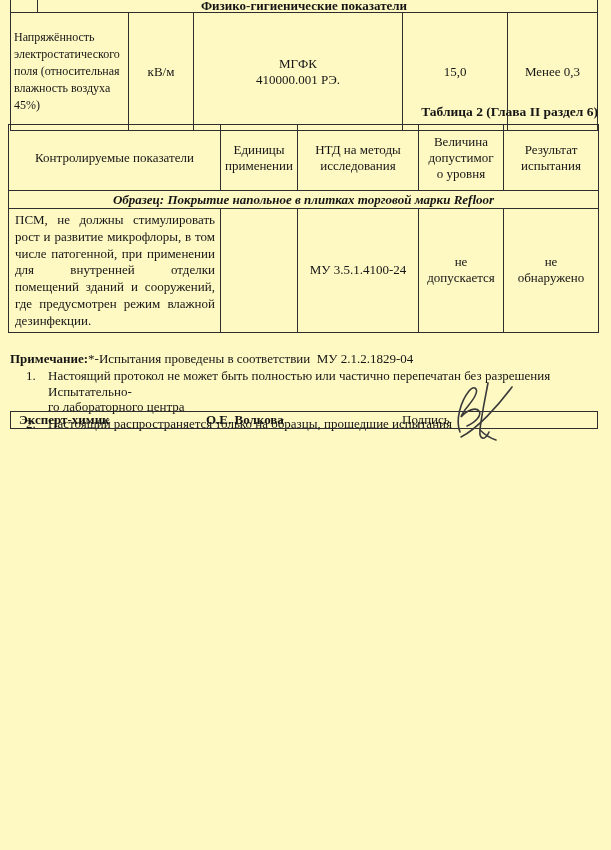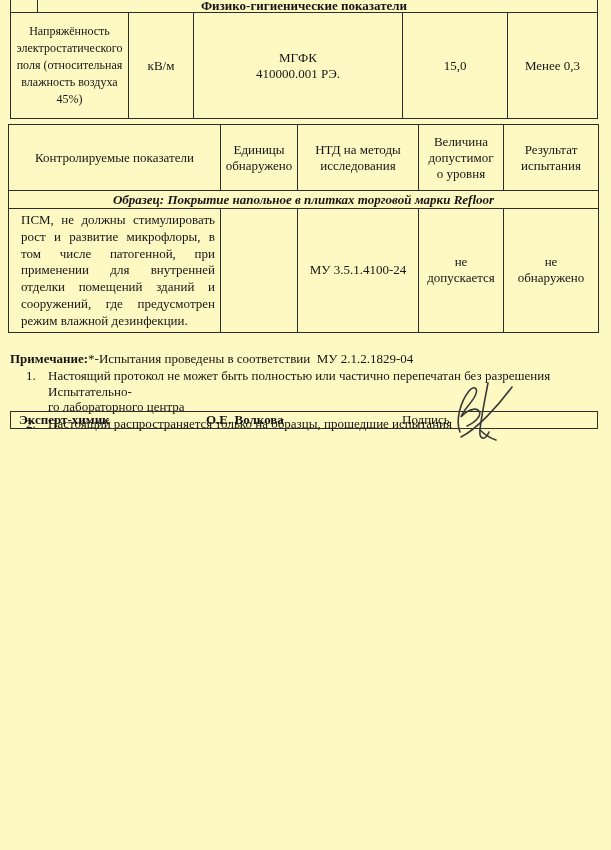--- a/index.html
+++ b/index.html
@@ -13,34 +13,34 @@
        text-align:center; font-size:13px; line-height:16px; }
   .pre { white-space:pre-line; }
 
   
   .t1 { left:10px; top:0; width:587px; }
   .t1 tr.sliver td { border-top:none; height:12px; position:relative; overflow:hidden; }
   .clip-text { position:absolute; left:0; right:0; bottom:0; font-weight:bold;
                font-size:13px; line-height:13px; text-align:center; }
   .top-tick { position:absolute; left:37px; top:0; height:13px; width:0;
               border-left:1px solid #2e2e2e; }
-  .t1 .c-ind { text-align:center; vertical-align:top; padding:10px 3px;
+  .t1 .c-ind { text-align:left; vertical-align:top; padding:16px 3px;
                font-size:12px; line-height:17px; }
 
   
   .t2caption { position:absolute; top:103px; right:13px; font-weight:bold;
                font-size:13.5px; line-height:18px; }
 
   
   .t2 { left:8px; top:124px; width:590px; }
   .t2 td.head { font-size:13px; line-height:16px; }
   .t2 .row-sample td { font-weight:bold; font-style:italic; font-size:13px;margin-top:18px; }
   .t2 .row-section td { font-weight:bold; font-size:13px; }
   .t2 .c-ind2 { text-align:justify; vertical-align:top;
-                padding:3px 5px 2px 12px; font-size:13px; line-height:16.8px; }
+                padding:3px 5px 2px 6px; font-size:13px; line-height:16.8px; }
 
   
   .notes { position:absolute; left:10px; top:351px; width:592px; font-size:13px; }
   .note-line { line-height:16px; margin-bottom:1px; }
   .note-label { font-weight:bold; }
   .note-item { display:flex; line-height:15.5px; margin-top:1px; }
   .note-item .num { width:22px; margin-left:16px; flex:none; }
   .note-item .txt { flex:1; }
 
   
@@ -79,34 +79,35 @@
       <td>кВ/м</td>
       <td class="pre">МГФК
 410000.001 РЭ.</td>
       <td>15,0</td>
       <td>Менее 0,3</td>
     </tr>
   </tbody>
     </table>
   <div class="top-tick"></div>
 
+  <div class="t2caption">Таблица 2 (Глава II раздел 6)</div>
 
   <table class="t2">
     <colgroup>
       <col style="width:212px">
         <col style="width:77px">
         <col style="width:121px">
       <col style="width:85px">
         <col style="width:95px">
     </colgroup>
     <tbody>
         <tr style="height:66px">
       <td class="head pre">Контролируемые показатели</td>
       <td class="head pre">Единицы
-обнаружено</td>
+применении</td>
       <td class="head pre">НТД на методы
 исследования</td>
       <td class="head pre">Величина
 допустимог
 о уровня</td>
       <td class="head pre">Результат
 испытания</td>
     </tr>
     <tr class="row-sample" style="height:18px">
       <td colspan="5">Образец: Покрытие напольное в плитках торговой марки Refloor</td>

